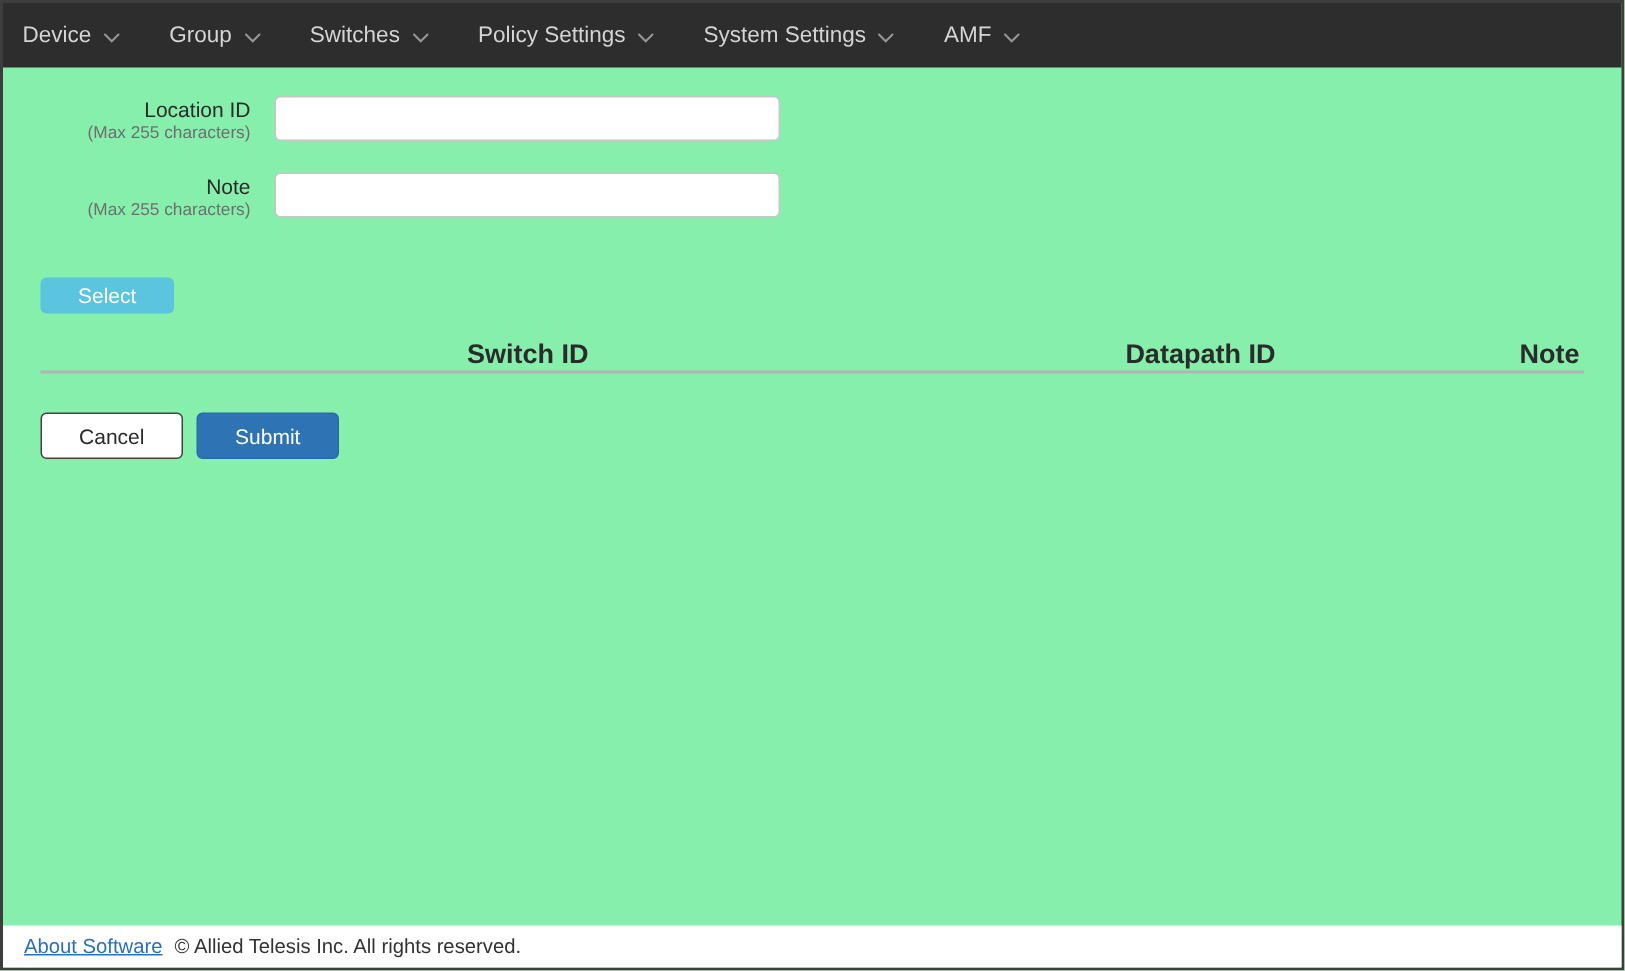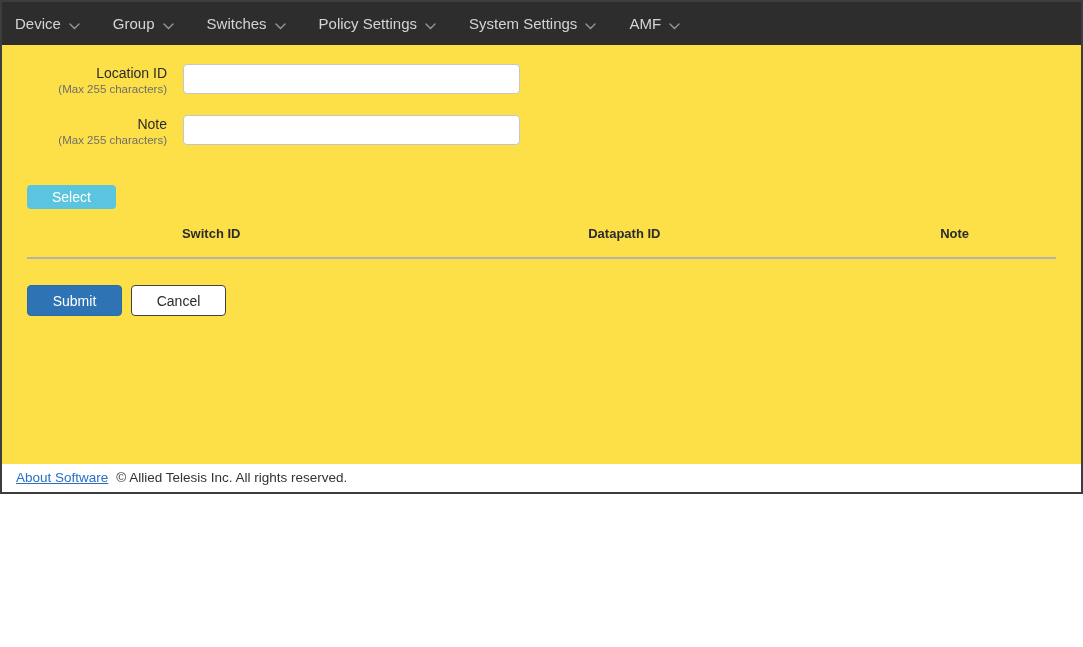--- a/index.html
+++ b/index.html
@@ -3,24 +3,24 @@
 <meta charset="utf-8">
 <style>
   * { box-sizing: border-box; margin: 0; padding: 0; }
   html, body { width: 1083px; height: 647px; overflow: hidden; }
   body {
     font-family: "Liberation Sans", "DejaVu Sans", sans-serif;
     background: #ffffff;
     color: #2b2b2b;
   }
   .window {
-    width: 1083px; height: 494px;
+    width: 1083px; height: 647px;
     border: 2px solid #3d3d3d;
     position: relative;
-    background: #fde047;
+    background: #86efac;
   }
 
   
   .navbar {
     height: 43px;
     background: #2d2d2d;
     display: flex;
     align-items: center;
     justify-content: space-between;
     padding: 0 13px 0 13px;
@@ -98,25 +98,25 @@
     padding: 3px 25px;
     cursor: pointer;
     line-height: 18px;
   }
   .members-table {
     width: 100%;
     margin-top: 13px;
     border-collapse: collapse;
   }
   .members-table th {
-    text-align: center;
-    font-size: 13px;
+    text-align: right;
+    font-size: 18px;
     font-weight: 700;
     color: #2b2b2b;
-    padding: 4px 3px 16px 3px;
+    padding: 4px 3px 0 3px;
     border-bottom: 2px solid #b3b3b3;
   }
 
   
   .actions { margin-top: 26px; display: flex; gap: 9px; }
   .btn {
     width: 95px; height: 31px;
     border-radius: 4px;
     font-size: 14px;
     font-family: inherit;
@@ -231,22 +231,22 @@
         <tr>
           <th>Switch ID</th>
           <th>Datapath ID</th>
           <th>Note</th>
         </tr>
       </thead>
       <tbody id="members-tbody"></tbody>
     </table>
 
     <div class="actions">
+      <button class="btn btn-cancel">Cancel</button>
       <button class="btn btn-submit">Submit</button>
-      <button class="btn btn-cancel">Cancel</button>
     </div>
   </main>
 
   <footer class="footer">
     <div class="footer-right">
       <a class="about-link">About Software</a>
       <span class="copyright">© Allied Telesis Inc. All rights reserved.</span>
     </div>
   </footer>
 

